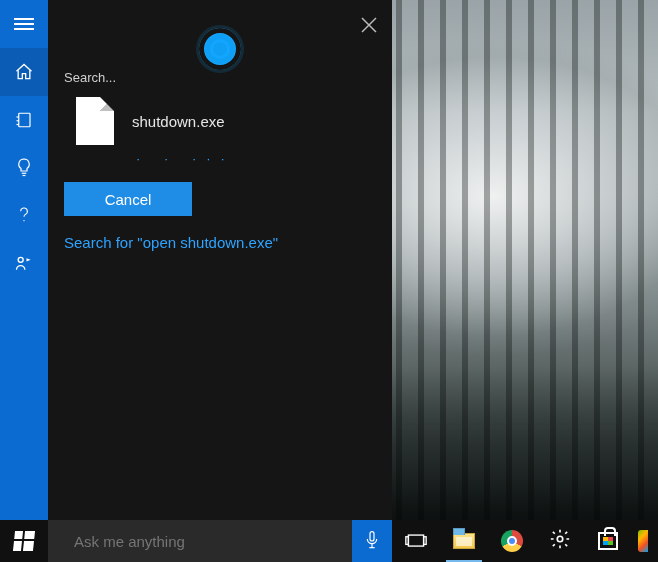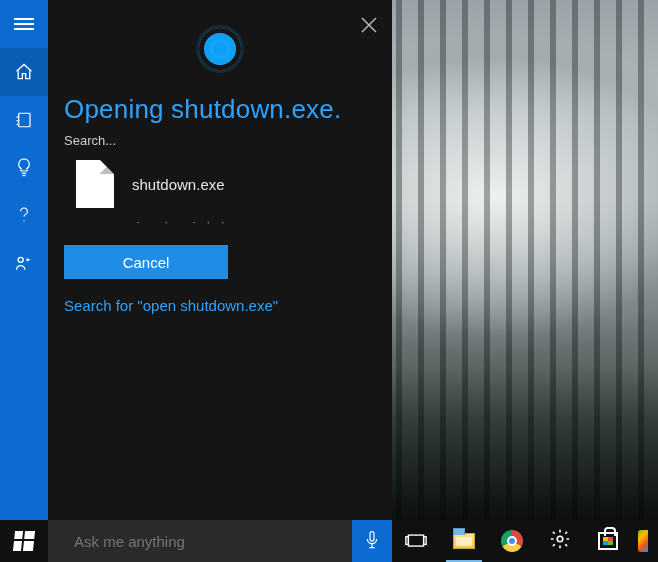--- a/index.html
+++ b/index.html
@@ -61,21 +61,21 @@
     content:""; position:absolute; right:0; top:0; width:14px; height:14px;
     background:linear-gradient(135deg, transparent 49%, #bfbfbf 50%);
   }
   .file-icon::after{
     content:""; position:absolute; right:0; top:0; width:14px; height:14px;
     background:#151515; clip-path: polygon(0 0, 100% 0, 100% 100%);
   }
   .file-name{ color:#e6e6e6; font-size:15px;}
   .dots-anim{ color:#2ea3ff; letter-spacing:10px; font-size:13px; padding:2px 0 10px 88px;}
   .cancel-btn{
-    display:block; width:164px; height:34px; margin:6px 0 14px 16px;
+    display:block; width:128px; height:34px; margin:6px 0 14px 16px;
     background:#1f8ce6; color:#fff; border:none; font-size:15px; cursor:pointer;
   }
   .search-link{ color:#2ea3ff; font-size:15px; padding:4px 16px; cursor:pointer;}
 
   
   .taskbar{
     position:absolute; left:0; bottom:0; width:658px; height:42px;
     background:#101010; display:flex; align-items:stretch;
   }
   .start-btn{ width:48px; display:flex; align-items:center; justify-content:center;}
@@ -151,21 +151,20 @@
 </div>
 
 <div class="panel">
   <div class="close-x">
     <svg width="18" height="18" viewBox="0 0 18 18">
         <line x1="2" y1="2" x2="16" y2="16"></line>
         <line x1="16" y1="2" x2="2" y2="16"></line>
       </svg>
   </div>
   <div class="cortana-logo"></div>
-  <div class="heading">Opening shutdown.exe.</div>
   <div class="status">Search...</div>
   <div class="file-row">
     <div class="file-icon"></div>
     <div class="file-name">shutdown.exe</div>
   </div>
   <div class="dots-anim">·   ·   ···</div>
   <button class="cancel-btn">Cancel</button>
   <div class="search-link">Search for "open shutdown.exe"</div>
 </div>
 

